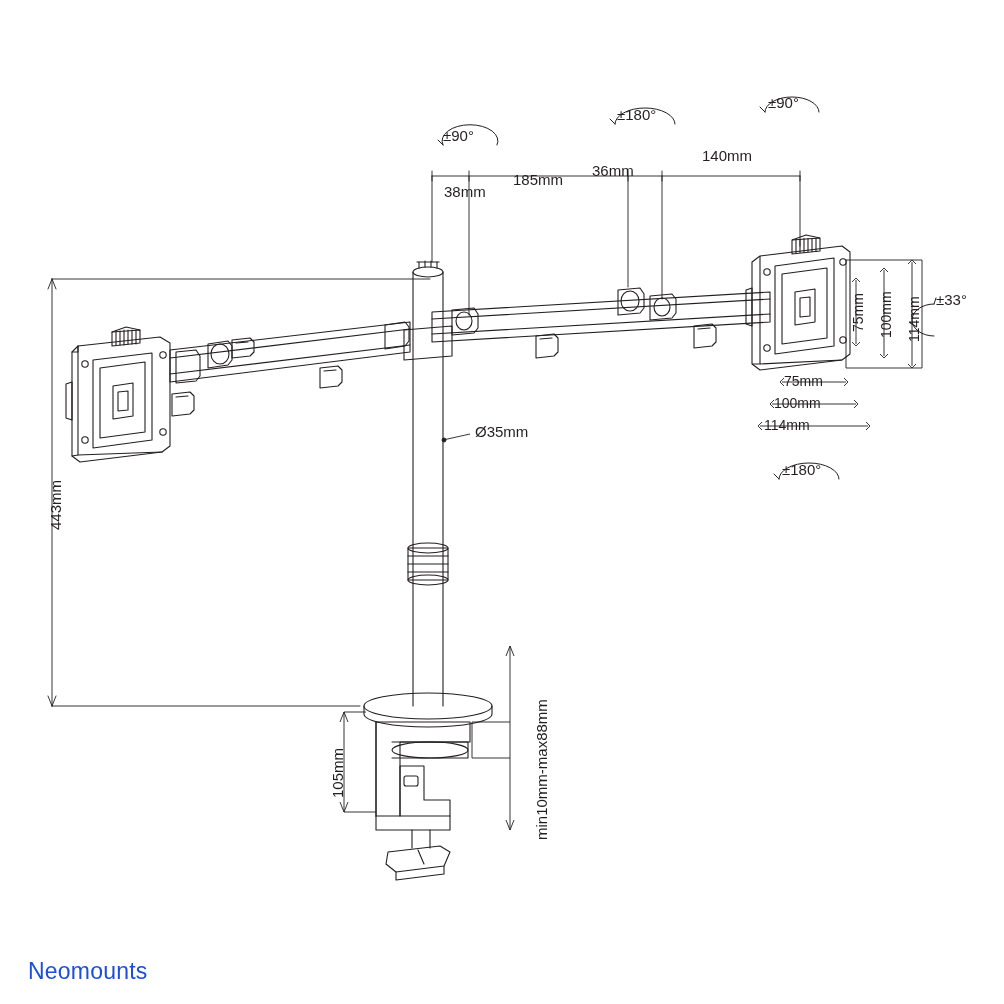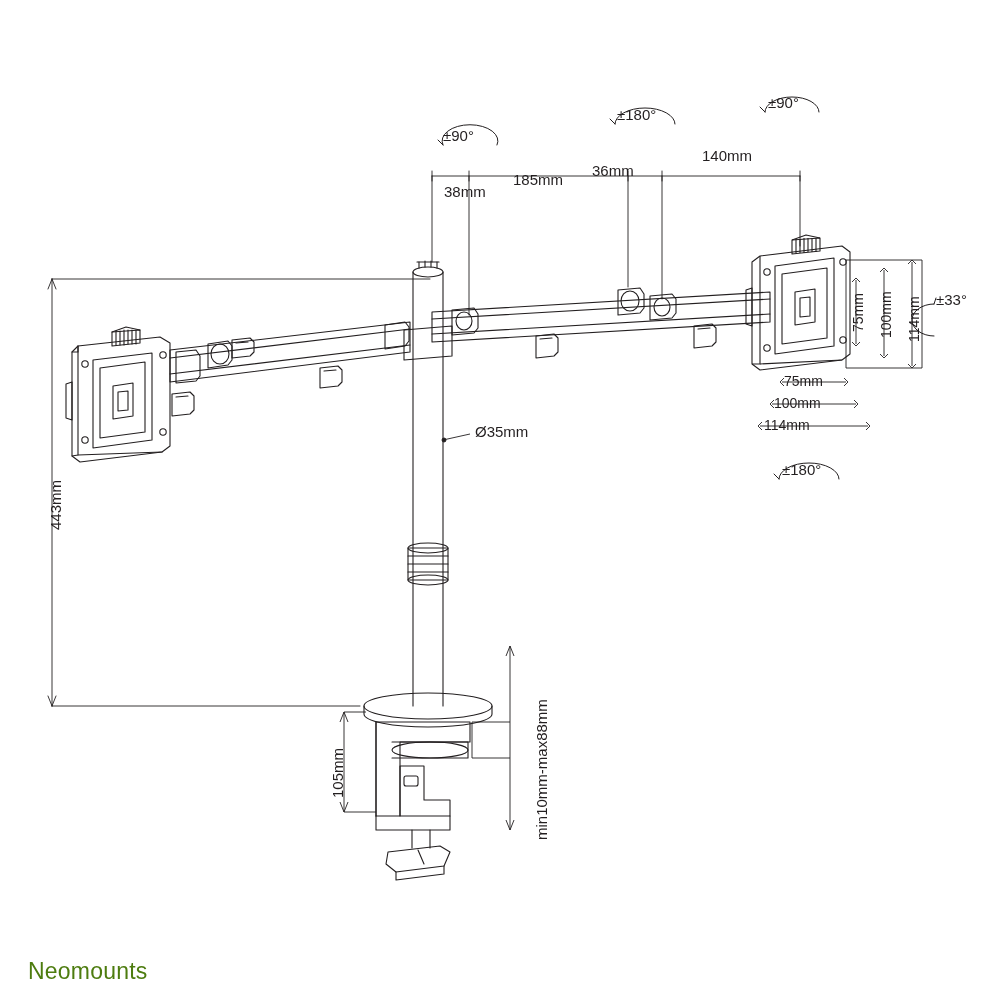--- a/index.html
+++ b/index.html
@@ -40,21 +40,21 @@
   .lbl.small { font-size: 14px; }
   .vert {
     transform: rotate(-90deg);
     transform-origin: left top;
   }
   .brand {
     position: absolute;
     left: 28px;
     top: 958px;
     font-size: 23px;
-    color: #4d7c0f;
+    color: #1d4ed8;
     font-family: "Liberation Sans", sans-serif;
     letter-spacing: 0.2px;
   }
 </style>
 </head>
 <body>
 
 <div id="stage">
 
   <svg class="drawing" viewBox="0 0 1004 1004">

